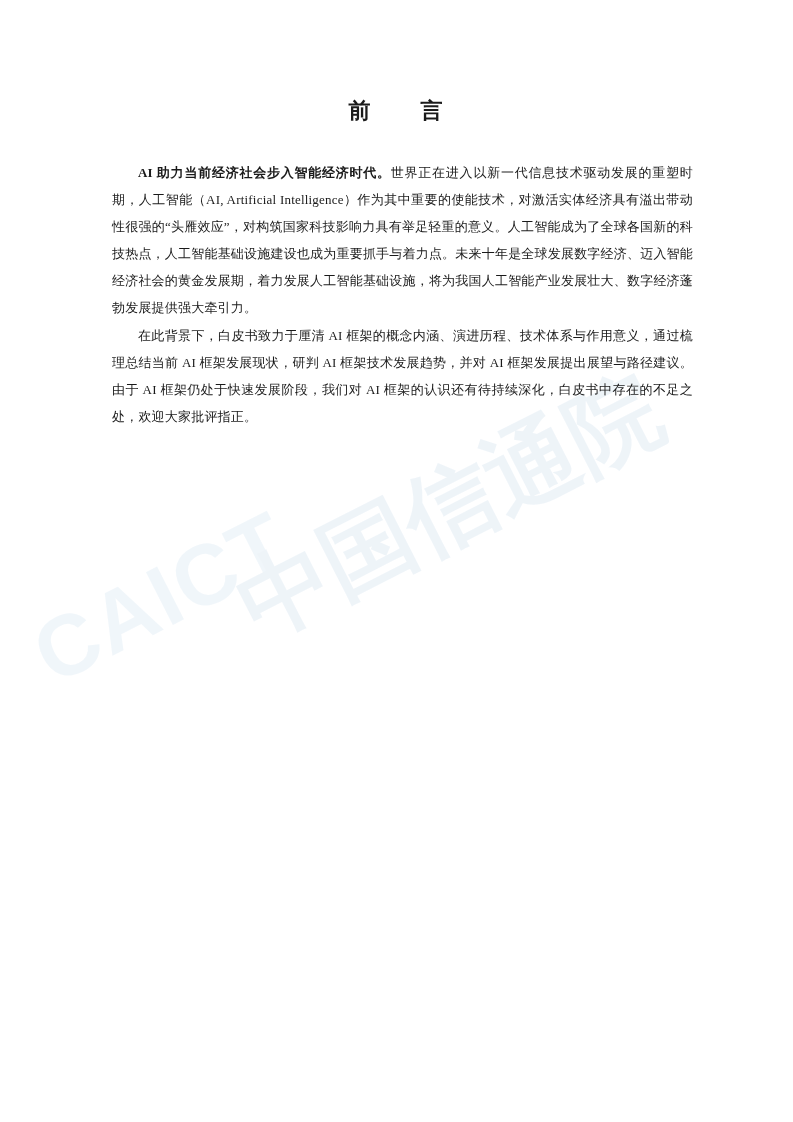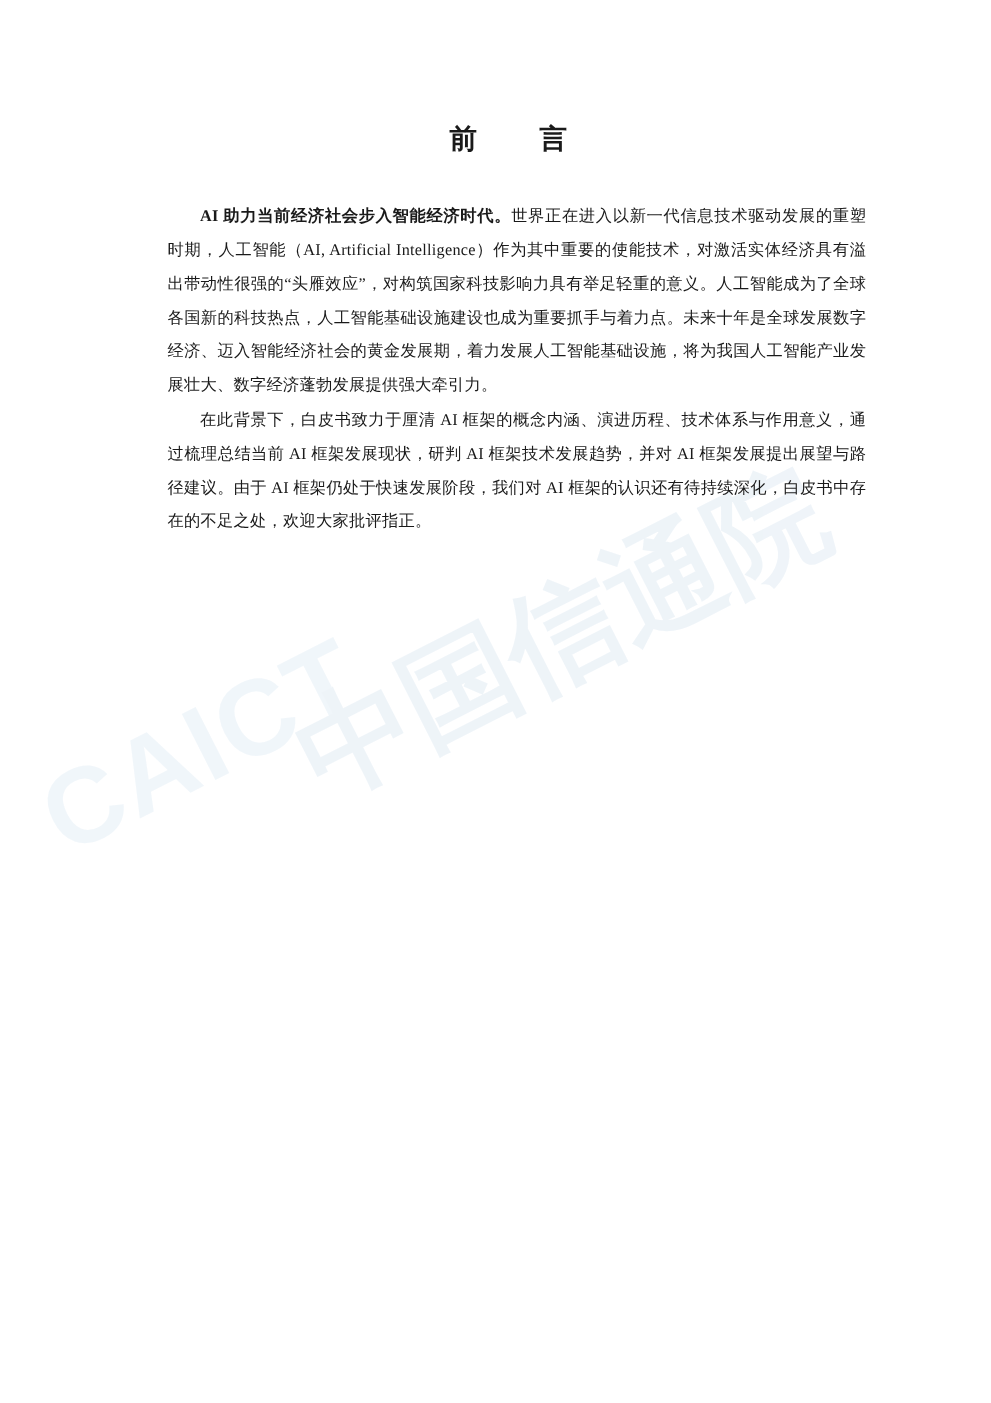--- a/index.html
+++ b/index.html
@@ -55,21 +55,20 @@
     font-family: "Liberation Sans", sans-serif;
     font-weight: bold;
     font-size: 92px;
     color: #dfeaf3;
     white-space: nowrap;
   }
   .content {
     position: relative;
     z-index: 2;
     padding: 96px 100px 0 112px;
-    margin-left: 22px;
   }
   h1.doc-title {
     font-size: 22px;
     font-weight: bold;
     text-align: center;
     letter-spacing: 14px;
     margin: 0 0 34px 0;
     font-family: "Liberation Serif", "DejaVu Serif", serif;
   }
   p.para {

